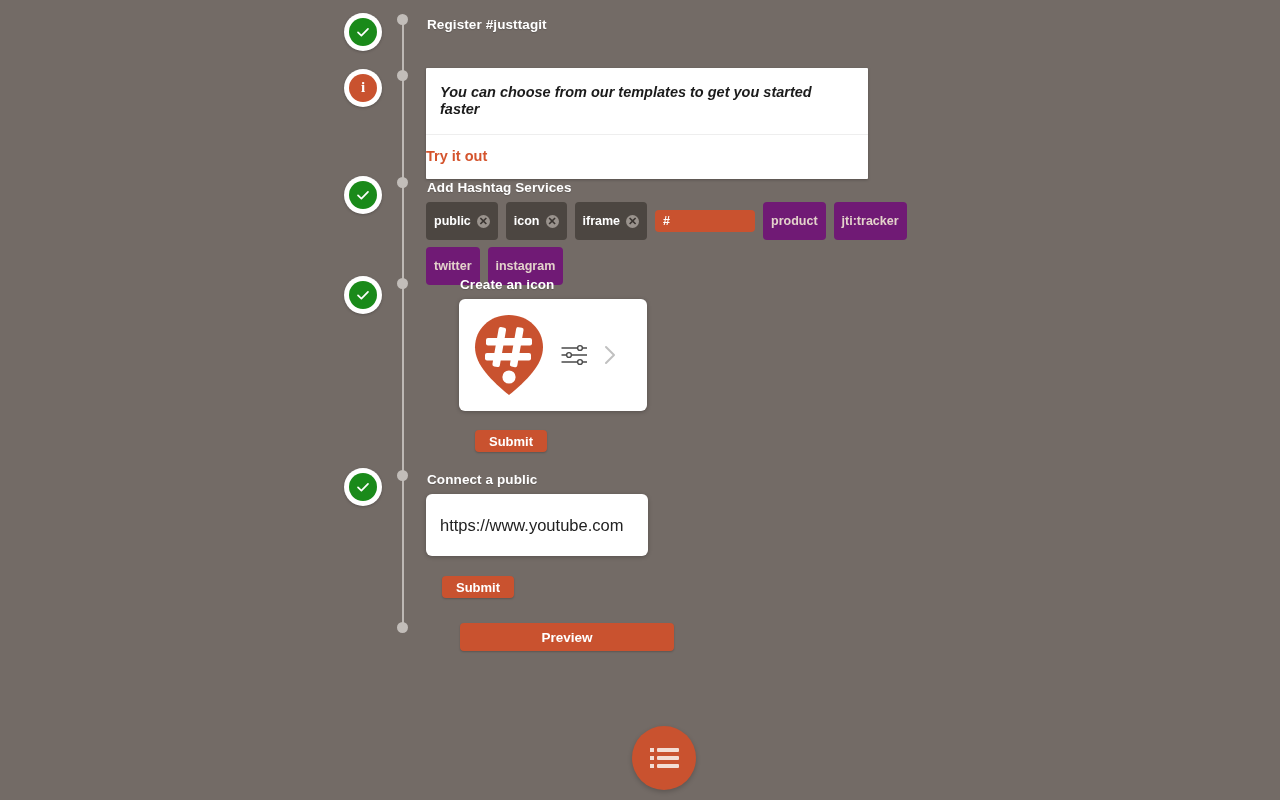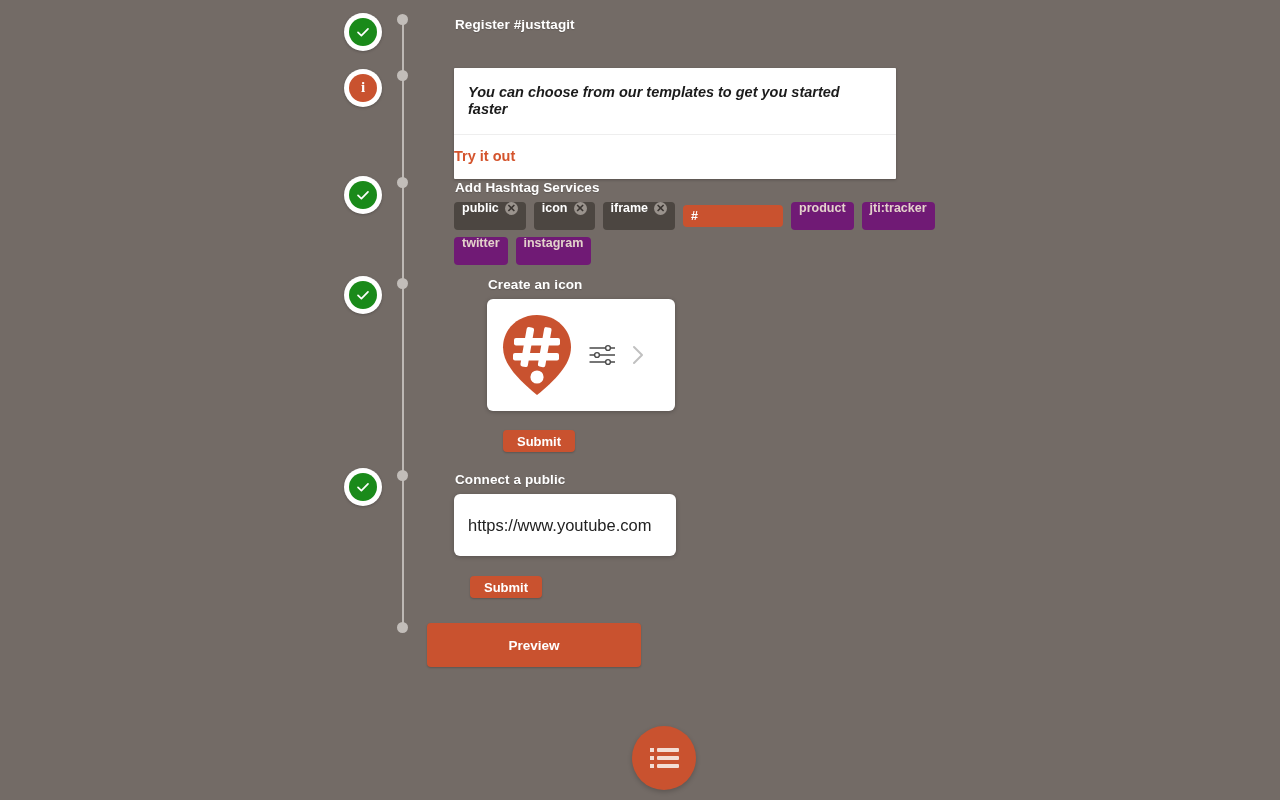--- a/index.html
+++ b/index.html
@@ -46,21 +46,21 @@
   }
 
   .dot {
     position: absolute;
     width: 11px; height: 11px; border-radius: 50%;
     background: #c2bdb9;
     left: 397px;
   }
 
   
-  .content { position: absolute; left: 426px; margin-left: 28px; }
+  .content { position: absolute; left: 426px; }
 
   .step-title {
     color: #ffffff;
     font-size: 13.5px;
     font-weight: bold;
     letter-spacing: 0.1px;
     margin: 0 0 7px 1px;
     text-shadow: 0 1px 1px rgba(0,0,0,0.18);
   }
 
@@ -90,22 +90,22 @@
   }
 
   
   .tag-wrap {
     display: flex; flex-wrap: wrap;
     gap: 7px 8px;
     width: 520px;
     align-items: center;
   }
   .tag {
-    display: inline-flex; gap: 6px;
-    height: 28px;
+    display: inline-flex; align-items: center; gap: 6px;
+    height: 38px;
     padding: 0 8px;
     border-radius: 4px;
     font-size: 12.5px;
     font-weight: bold;
     line-height: 1;
     white-space: nowrap;
   }
   .tag.selected {
     background: #4c4641;
     color: #ffffff;
@@ -156,22 +156,23 @@
     color: #ffffff;
     font-family: "Liberation Sans", sans-serif;
     font-weight: bold;
     font-size: 13px;
     border-radius: 4px;
     cursor: pointer;
     box-shadow: 0 1px 2px rgba(0,0,0,0.2);
   }
   .btn-submit { height: 22px; padding: 0 14px; }
   .btn-preview {
-    width: 214px; height: 44px;
+    width: 214px; height: 28px;
     font-size: 13.5px;
+    margin-left: 33px;
   }
 
   
   .url-input {
     width: 222px; height: 62px;
     background: #ffffff;
     border: none; outline: none;
     border-radius: 6px;
     box-shadow: 0 1px 4px rgba(0,0,0,0.25);
     padding: 4px 14px;

